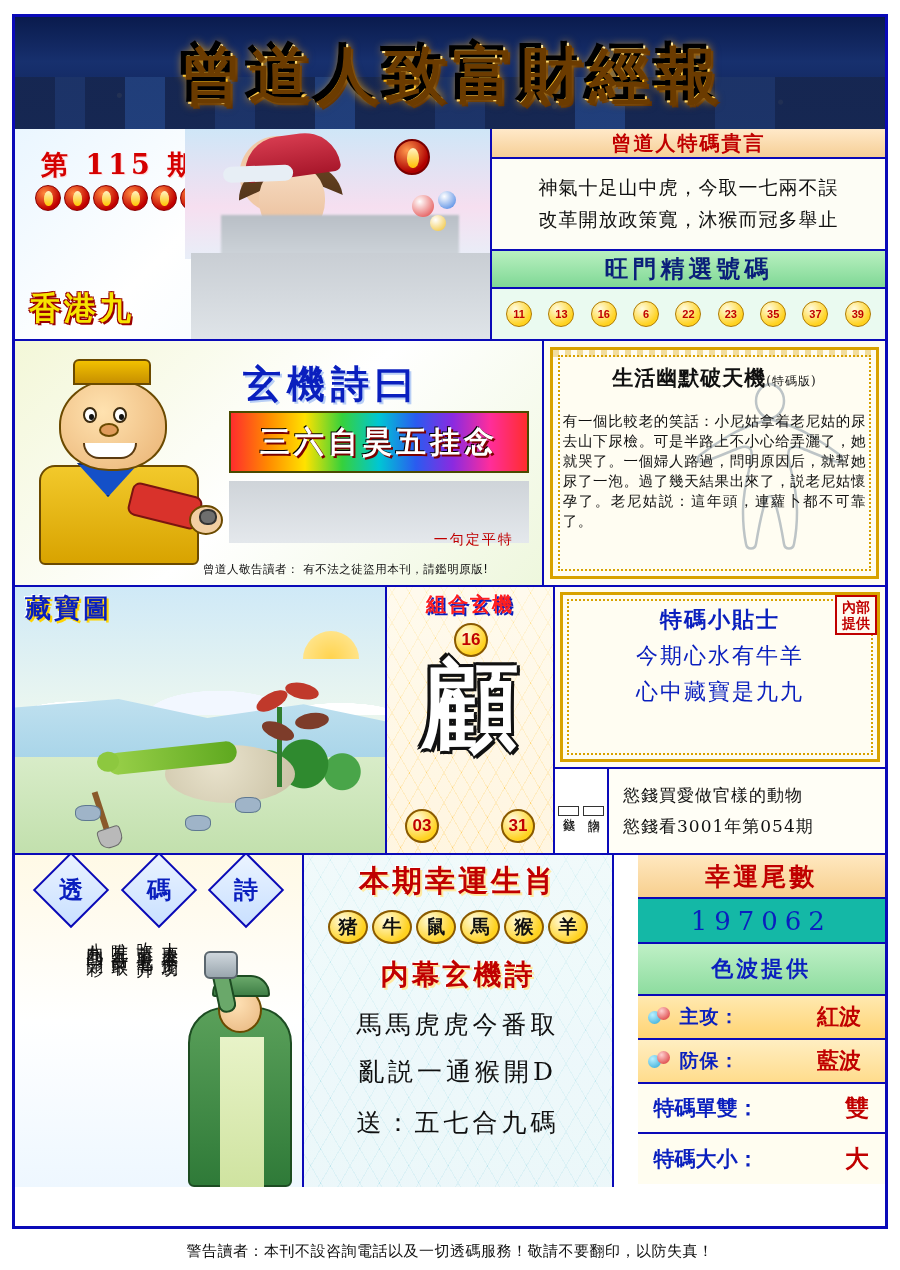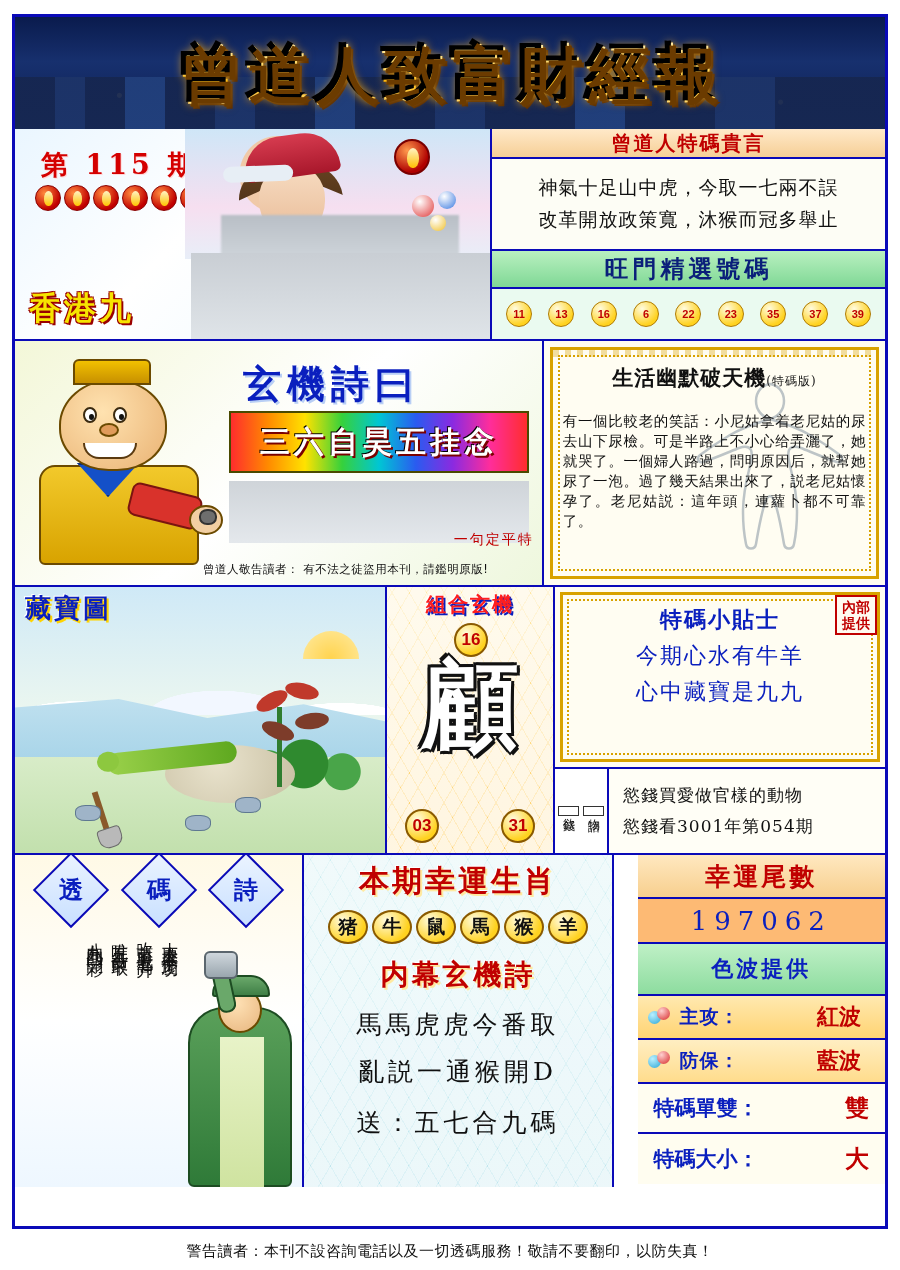--- a/index.html
+++ b/index.html
@@ -267,21 +267,21 @@
   .rainbow-strip span {
     font-family:"DejaVu Serif", serif; font-size:30px; font-weight:bold;
     letter-spacing:4px; color:#ffffff;
     text-shadow:2px 2px 0 #7a0000, -1px -1px 0 #000;
   }
   .poem-mask {
     position:absolute; left:214px; top:140px; width:300px; height:62px;
     background:linear-gradient(180deg,#cfd4d9,#e4e8ec);
   }
   .poem-tag {
-    position:absolute; right:8px; bottom:36px;
+    position:absolute; right:28px; bottom:36px;
     font-family:Liberation Serif, serif; font-size:14px; color:#c00000;
     letter-spacing:2px;
   }
   .poem-warn {
     position:absolute; left:188px; bottom:8px; right:8px;
     font-size:11.5px; color:#101010; letter-spacing:.5px;
   }
 
   .humor {
     width:342px; position:relative;
@@ -542,21 +542,21 @@
 
   .right-col { width:272px; display:flex; flex-direction:column;padding-left:24px; }
   .rc-title {
     height:44px; background:linear-gradient(180deg,#ffe8c0,#f7cf8e);
     border-bottom:2px solid #0a0ab8;
     display:flex; align-items:center; justify-content:center;
     font-family:"DejaVu Serif", serif; font-size:25px; font-weight:bold;
     color:#c00000; letter-spacing:3px;
   }
   .rc-digits {
-    height:45px; background:#fdba74; border-bottom:2px solid #0a0ab8;
+    height:45px; background:#14b8a6; border-bottom:2px solid #0a0ab8;
     display:flex; align-items:center; justify-content:center;
     font-family:"DejaVu Serif", serif; font-size:26px; color:#0a1fbe; letter-spacing:7px;
   }
   .rc-sub {
     height:52px; background:linear-gradient(180deg,#bff0c6,#8ddc9f);
     border-bottom:2px solid #0a0ab8;
     display:flex; align-items:center; justify-content:center;
     font-family:"DejaVu Serif", serif; font-size:22px; font-weight:bold;
     color:#0a1fbe; letter-spacing:3px;
   }

